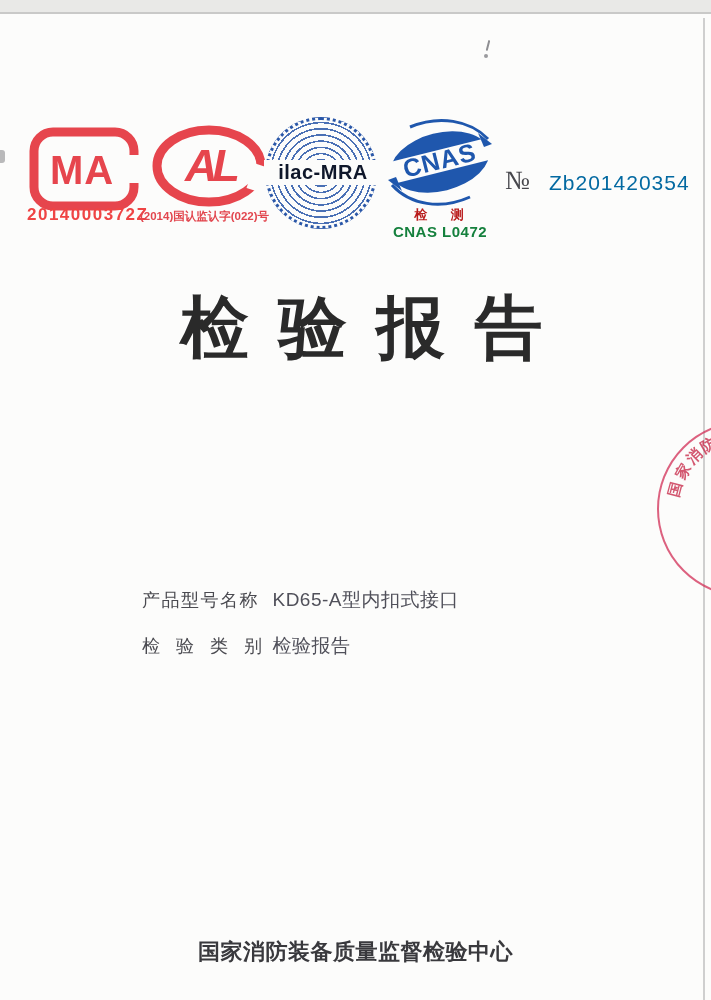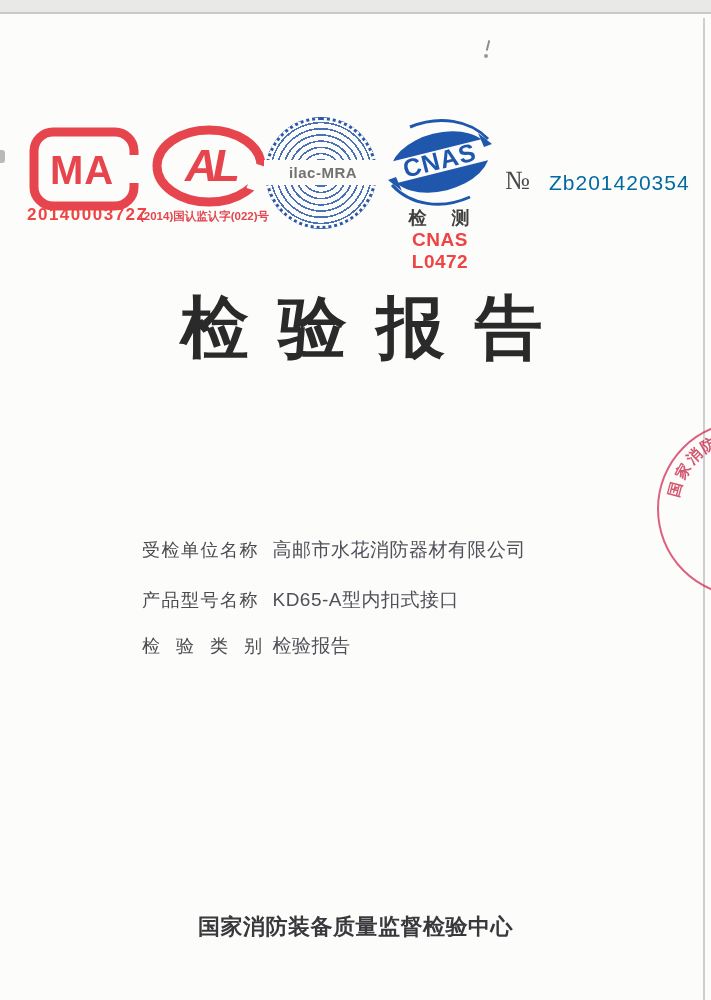--- a/index.html
+++ b/index.html
@@ -21,24 +21,24 @@
   .cal-approval { position:absolute; left:140px; top:197px; color:#e2464e; font-weight:700; font-size:11.5px; }
   .ilac {
     position:absolute; left:265px; top:105px; width:112px; height:112px;
     border-radius:50%; border:3px dotted #2a57a8;
     background:repeating-radial-gradient(circle at 50% 50%, rgba(42,87,168,.85) 0 1.6px, rgba(255,255,255,0) 1.6px 6.2px);
   }
   .ilac-band {
     position:absolute; left:-4px; right:-8px; top:40px; height:25px;
     background:#fcfcfb; display:flex; align-items:center; justify-content:center;
   }
-  .ilac-band span { color:#737373; font-weight:800; font-size:15px; letter-spacing:.5px; }
+  .ilac-band span { color:#0f172a; font-weight:800; font-size:20px; letter-spacing:.5px; }
   .cnas-block { position:absolute; left:382px; top:105px; width:116px; text-align:center; }
-  .cnas-sub1 { color:#404040; font-weight:700; font-size:18px; letter-spacing:10px; margin-top:-7px; padding-left:8px; }
-  .cnas-sub2 { color:#ef4444; font-weight:800; font-size:19px; letter-spacing:.5px; margin-top:-1px; }
+  .cnas-sub1 { color:#b91c1c; font-weight:700; font-size:13px; letter-spacing:10px; margin-top:-7px; padding-left:8px; }
+  .cnas-sub2 { color:#15803d; font-weight:800; font-size:15px; letter-spacing:.5px; margin-top:-1px; }
   
   .no-symbol { position:absolute; left:505px; top:154px; font-family:"Liberation Serif", serif; font-size:26px; color:#47474c; }
   .no-value { position:absolute; left:549px; top:159px; font-size:21px; color:#0369a1; letter-spacing:1px; }
   
   .title {
     position:absolute; left:0; right:0; top:278px; text-align:center;
     font-size:68px; font-weight:700; color:#2a2a2a;
     letter-spacing:30px; padding-left:42px; line-height:1.1;
   }
   
@@ -54,21 +54,21 @@
   
   .field-row { position:absolute; left:142px; white-space:nowrap; }
   .fr0 { top:525px; } .fr1 { top:575px; } .fr2 { top:621px; }
   .field-label {
     display:inline-block; width:126px; font-size:18px; color:#4a4a50;
     letter-spacing:1.5px; word-spacing:8px;
   }
   .field-value { font-size:19px; color:#50505a; letter-spacing:.5px; }
   
   .footer {
-    position:absolute; left:0; right:0; top:900px; text-align:center;
+    position:absolute; left:0; right:0; top:925px; text-align:center;
     font-size:22px; font-weight:700; color:#39393d; letter-spacing:.5px;
   }
   svg text { font-family:"Liberation Sans", sans-serif; }
 </style>
 </head>
 <body>
 
 <div class="page">
 
   <div class="edge-top"></div>
@@ -117,24 +117,20 @@
   <div class="no-value">Zb201420354</div>
 
   <div class="title">检验报告</div>
 
   <div class="stamp-circle"></div>
   <span class="stamp-char sc0">国</span>
   <span class="stamp-char sc1">家</span>
   <span class="stamp-char sc2">消</span>
   <span class="stamp-char sc3">防</span>
 
-  <div class="field-row fr0">
-    <span class="field-label">受检单位名称</span>
-    <span class="field-value">高邮市水花消防器材有限公司</span>
-  </div>
   <div class="field-row fr1">
     <span class="field-label">产品型号名称</span>
     <span class="field-value">KD65-A型内扣式接口</span>
   </div>
   <div class="field-row fr2">
     <span class="field-label">检 验 类 别</span>
     <span class="field-value">检验报告</span>
   </div>
 
   <div class="footer">国家消防装备质量监督检验中心</div>

